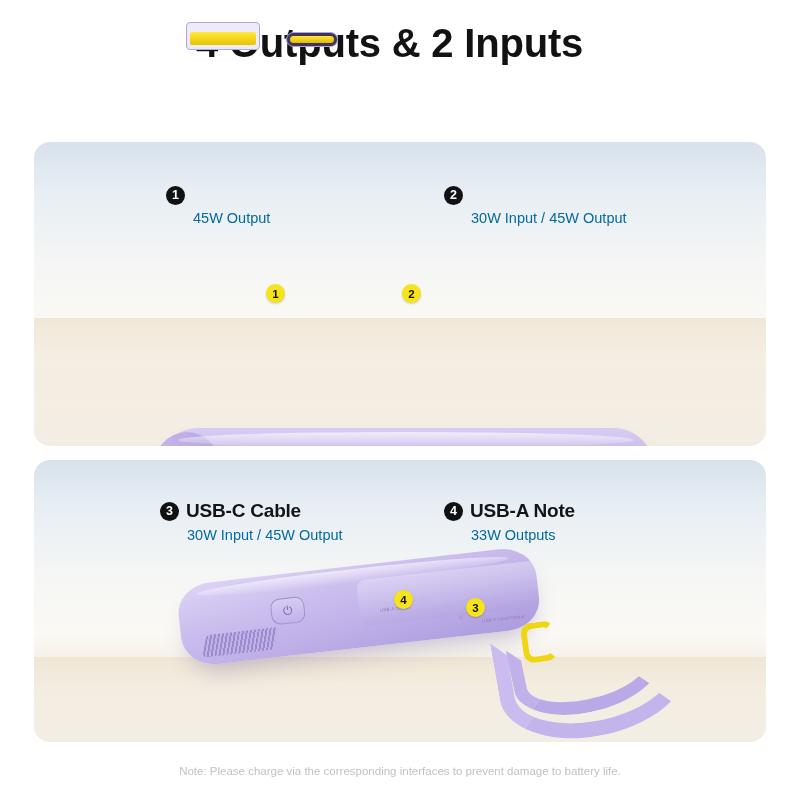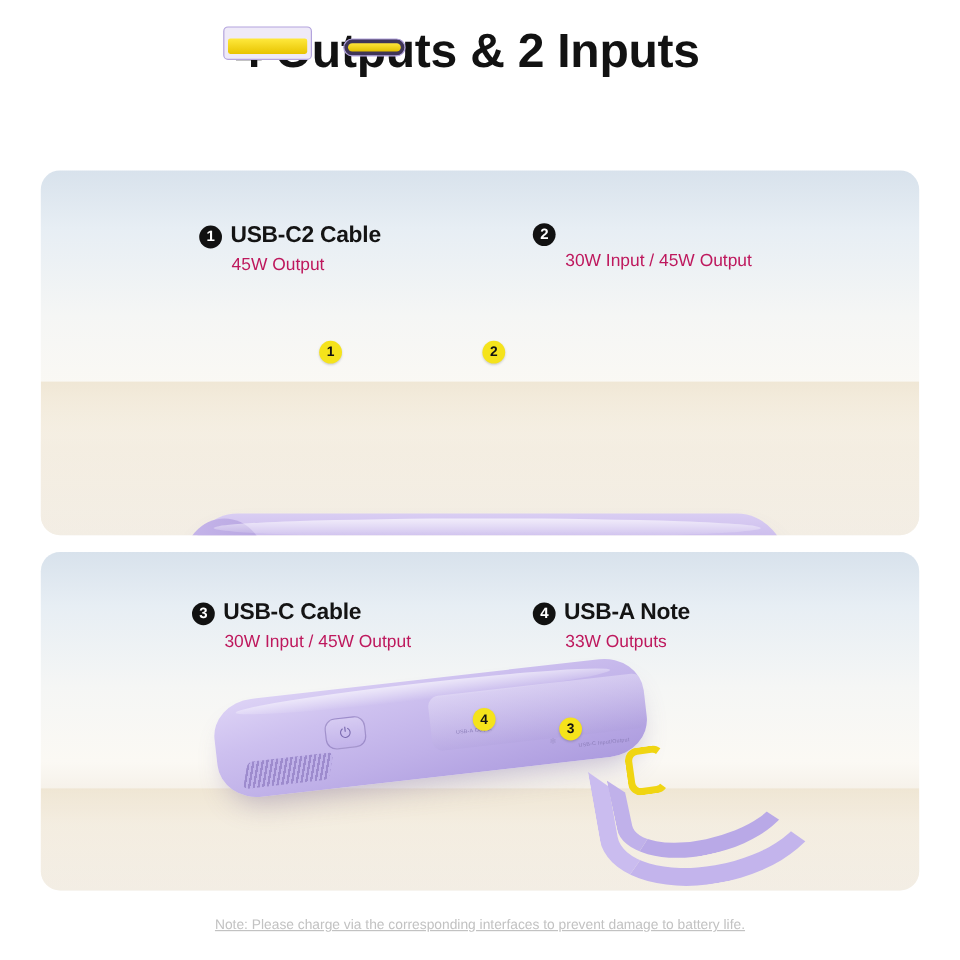--- a/index.html
+++ b/index.html
@@ -44,21 +44,21 @@
 
   
   .cap { position:absolute; }
   .cap-title {
     font-size:19px; font-weight:bold; color:#141414;
     letter-spacing:-.2px; white-space:nowrap;
     display:flex; align-items:center; gap:7px;
   }
   .cap-sub {
     margin-top:5px; margin-left:27px;
-    font-size:14.5px; color:#be185d; white-space:nowrap;
+    font-size:14.5px; color:#0369a1; white-space:nowrap;
   }
   .numdot {
     width:19px; height:19px; border-radius:50%;
     background:#111; color:#fff; font-size:12.5px; font-weight:bold;
     display:inline-flex; align-items:center; justify-content:center;
     flex:none; line-height:1;
   }
 
   .cap-1 { left:166px; top:186px; }
   .cap-2 { left:444px; top:186px; }
@@ -169,21 +169,21 @@
     position:absolute; left:512px; top:634px; width:150px; height:78px;
     border:13px solid transparent;
     border-bottom-color:#b9a9e7; border-left-color:#c0b1ea;
     border-radius:0 0 58% 52%;
     transform:rotate(-12deg);
   }
 
   
   .note {
     position:absolute; left:0; top:765px; width:800px;
-    text-align:center; font-size:11.5px; color:#c2c2c2;text-decoration:underline;
+    text-align:center; font-size:11.5px; color:#c2c2c2;
   }
 </style>
 </head>
 <body>
 
 <div class="header">
 
 
   <div class="headline">
     <span>4 Outputs &amp; 2 Inputs</span>
@@ -197,21 +197,20 @@
     <div class="pb1-leftcap">
       
     </div>
 
   </div>
 </div>
 
 <div class="cap cap-1">
   <div class="cap-title">
     <span class="numdot">1</span>
-    <span>USB-C2 Cable</span>
   </div>
   <div class="cap-sub">45W Output</div>
 </div>
 
 <div class="cap cap-2">
   <div class="cap-title">
     <span class="numdot">2</span>
   </div>
   <div class="cap-sub">30W Input / 45W Output</div>
 </div>

